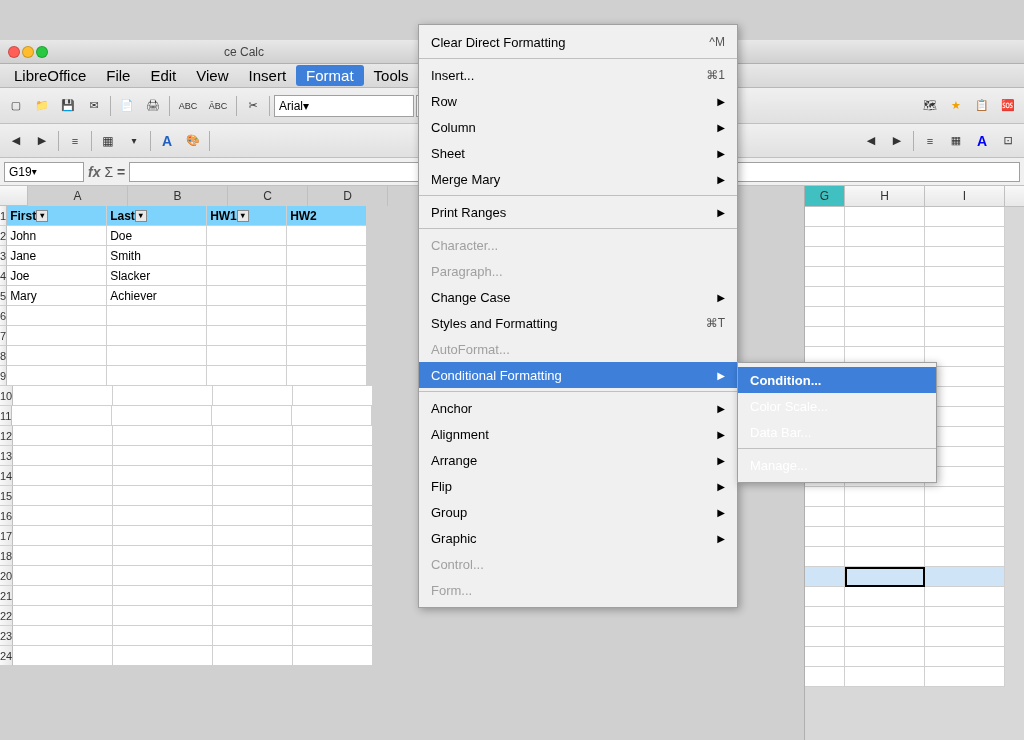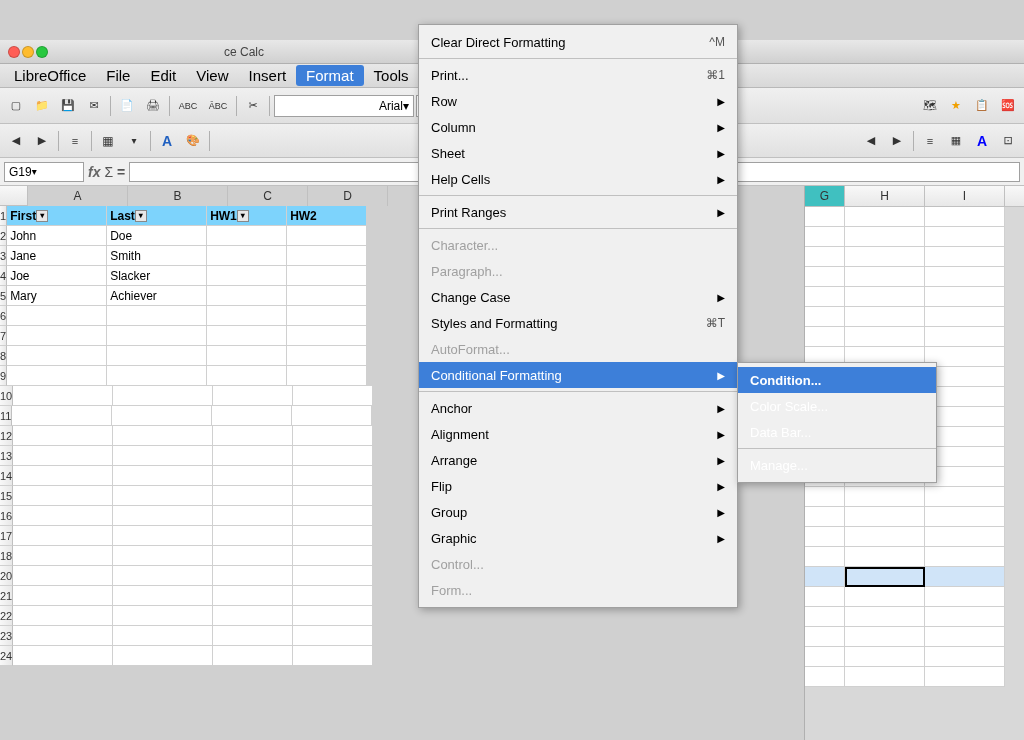--- a/index.html
+++ b/index.html
@@ -257,21 +257,21 @@
     
     .font-name-box {
       width: 140px;
       height: 22px;
       border: 1px solid #a0a0a0;
       background: white;
       padding: 0 4px;
       font-size: 12px;
       display: flex;
       align-items: center;
-      justify-content: flex-end;
+      justify-content: flex-start;
     }
     .font-size-box {
       width: 45px;
       height: 22px;
       border: 1px solid #a0a0a0;
       background: white;
       padding: 0 4px;
       font-size: 12px;
       display: flex;
       align-items: center;
@@ -766,41 +766,41 @@
 <div class="format-menu">
 
   <div class="menu-entry">
     <span>Clear Direct Formatting</span>
     <span class="menu-shortcut">^M</span>
   </div>
 
   <div class="menu-separator"></div>
 
   <div class="menu-entry">
-    <span>Print...</span>
+    <span>Insert...</span>
     <span class="menu-shortcut">⌘1</span>
   </div>
 
   <div class="menu-entry">
     <span>Row</span>
     <span class="menu-arrow">▶</span>
   </div>
 
   <div class="menu-entry">
     <span>Column</span>
     <span class="menu-arrow">▶</span>
   </div>
 
   <div class="menu-entry">
     <span>Sheet</span>
     <span class="menu-arrow">▶</span>
   </div>
 
   <div class="menu-entry">
-    <span>Help Cells</span>
+    <span>Merge Mary</span>
     <span class="menu-arrow">▶</span>
   </div>
 
   <div class="menu-separator"></div>
 
 
   <div class="menu-entry">
     <span>Print Ranges</span>
     <span class="menu-arrow">▶</span>
   </div>

